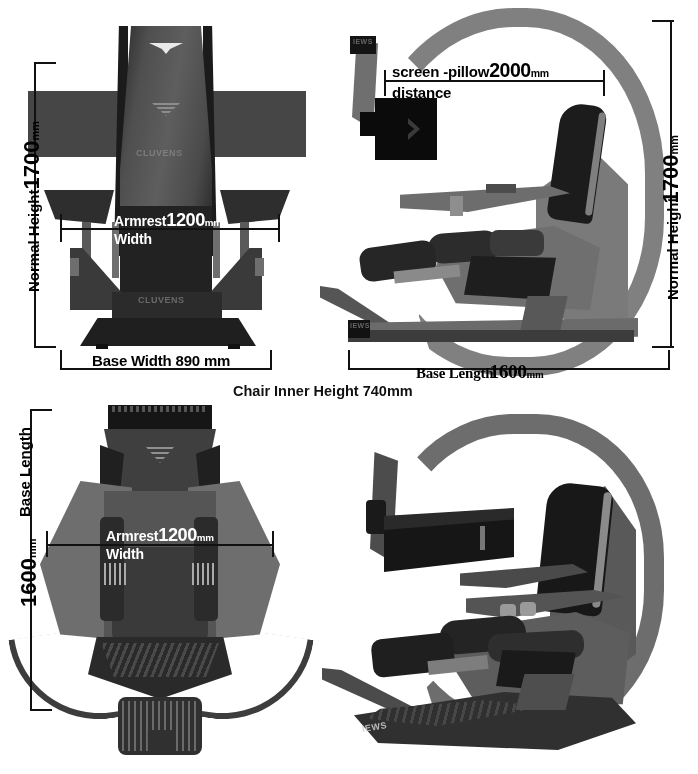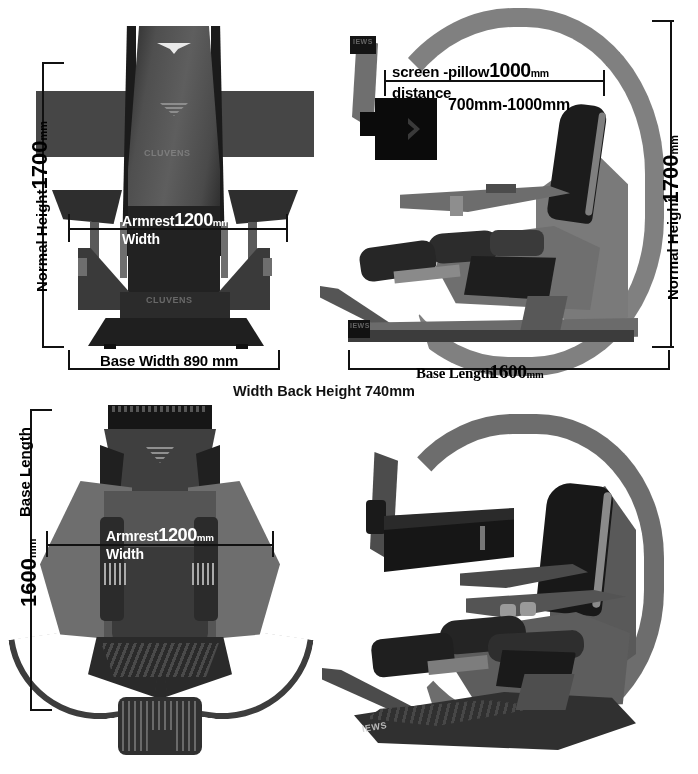--- a/index.html
+++ b/index.html
@@ -18,21 +18,21 @@
   
   .hline{position:absolute;background:#111;height:2px;}
   .vline{position:absolute;background:#111;width:2px;}
   .tick{position:absolute;background:#111;width:2px;}
   .tickh{position:absolute;background:#111;height:2px;}
 
   .vlabel{position:absolute;transform-origin:left top;
           transform:rotate(-90deg);font-weight:bold;white-space:nowrap;}
 
   
-  #tl{left:16px;top:0;width:320px;height:380px;}
+  #tl{left:8px;top:0;width:320px;height:380px;}
 
   .wingL,.wingR{position:absolute;background:#464646;}
   .chairbackTL{position:absolute;
       background:linear-gradient(100deg,#2a2a2a 0%,#4f4f4f 22%,#5e5e5e 50%,#4a4a4a 78%,#232323 100%);}
   .darkedge{position:absolute;background:#1b1b1b;}
 
   
   .sh{position:absolute;}
 
   
@@ -163,42 +163,41 @@
   <div class="sh" style="left:8px;top:330px;width:286px;height:12px;background:#3c3c3c;"></div>
   <div class="sh" style="left:184px;top:296px;width:40px;height:34px;background:#585858;
               transform:skewX(-12deg);"></div>
   <div class="sh" style="left:8px;top:320px;width:22px;height:18px;background:#121212;"></div>
   <div class="logo" style="left:10px;top:322px;font-size:7px;opacity:.6;">IEWS</div>
 
   <div class="hline" style="left:44px;top:80px;width:221px;"></div>
   <div class="tick" style="left:44px;top:70px;height:26px;"></div>
   <div class="tick" style="left:263px;top:70px;height:26px;"></div>
   <div class="dimtext black" style="left:52px;top:60px;font-size:15px;line-height:20px;">
-    <span>screen -pillow</span><span class="num">1000</span><span class="unit">mm</span><br>
+    <span>screen -pillow</span><span class="num">2000</span><span class="unit">mm</span><br>
     <span>distance</span>
   </div>
-  <div class="dimtext black" style="left:108px;top:96px;font-size:16px;">700mm-1000mm</div>
 
   <div class="vline" style="left:330px;top:20px;height:328px;"></div>
   <div class="tickh" style="left:312px;top:20px;width:22px;"></div>
   <div class="tickh" style="left:312px;top:346px;width:22px;"></div>
   <div class="vlabel black" style="left:318px;top:300px;font-size:15px;">
     <span>Normal Height</span><span class="num" style="font-size:22px;margin-left:-6px;">1700</span><span class="unit" style="font-size:11px;">mm</span>
   </div>
 
   <div class="hline" style="left:8px;top:368px;width:322px;"></div>
   <div class="tick" style="left:8px;top:350px;height:20px;"></div>
   <div class="tick" style="left:328px;top:350px;height:20px;"></div>
   <div class="dimtext black" style="left:76px;top:361px;font-size:15px;font-family:Liberation Serif, serif;">
     <span>Base Length</span><span class="num" style="margin-left:-4px;">1600</span><span class="unit">mm</span>
   </div>
 </div>
 
 <div id="specs">
-  <div>Width Back  Height 740mm</div>
+  <div>Chair Inner  Height 740mm</div>
 </div>
 
 <div class="panel" id="bl" style="left:0;top:387px;width:300px;height:387px;">
 
   <div class="sh" style="left:108px;top:18px;width:104px;height:26px;background:#161616;"></div>
   <div class="sh" style="left:112px;top:19px;width:96px;height:6px;
               background:repeating-linear-gradient(90deg,#555 0 3px,#161616 3px 6px);"></div>
 
   <div class="sh" style="left:104px;top:42px;width:112px;height:66px;background:#3f3f3f;
               clip-path:polygon(0 0,100% 0,88% 100%,12% 100%);"></div>

